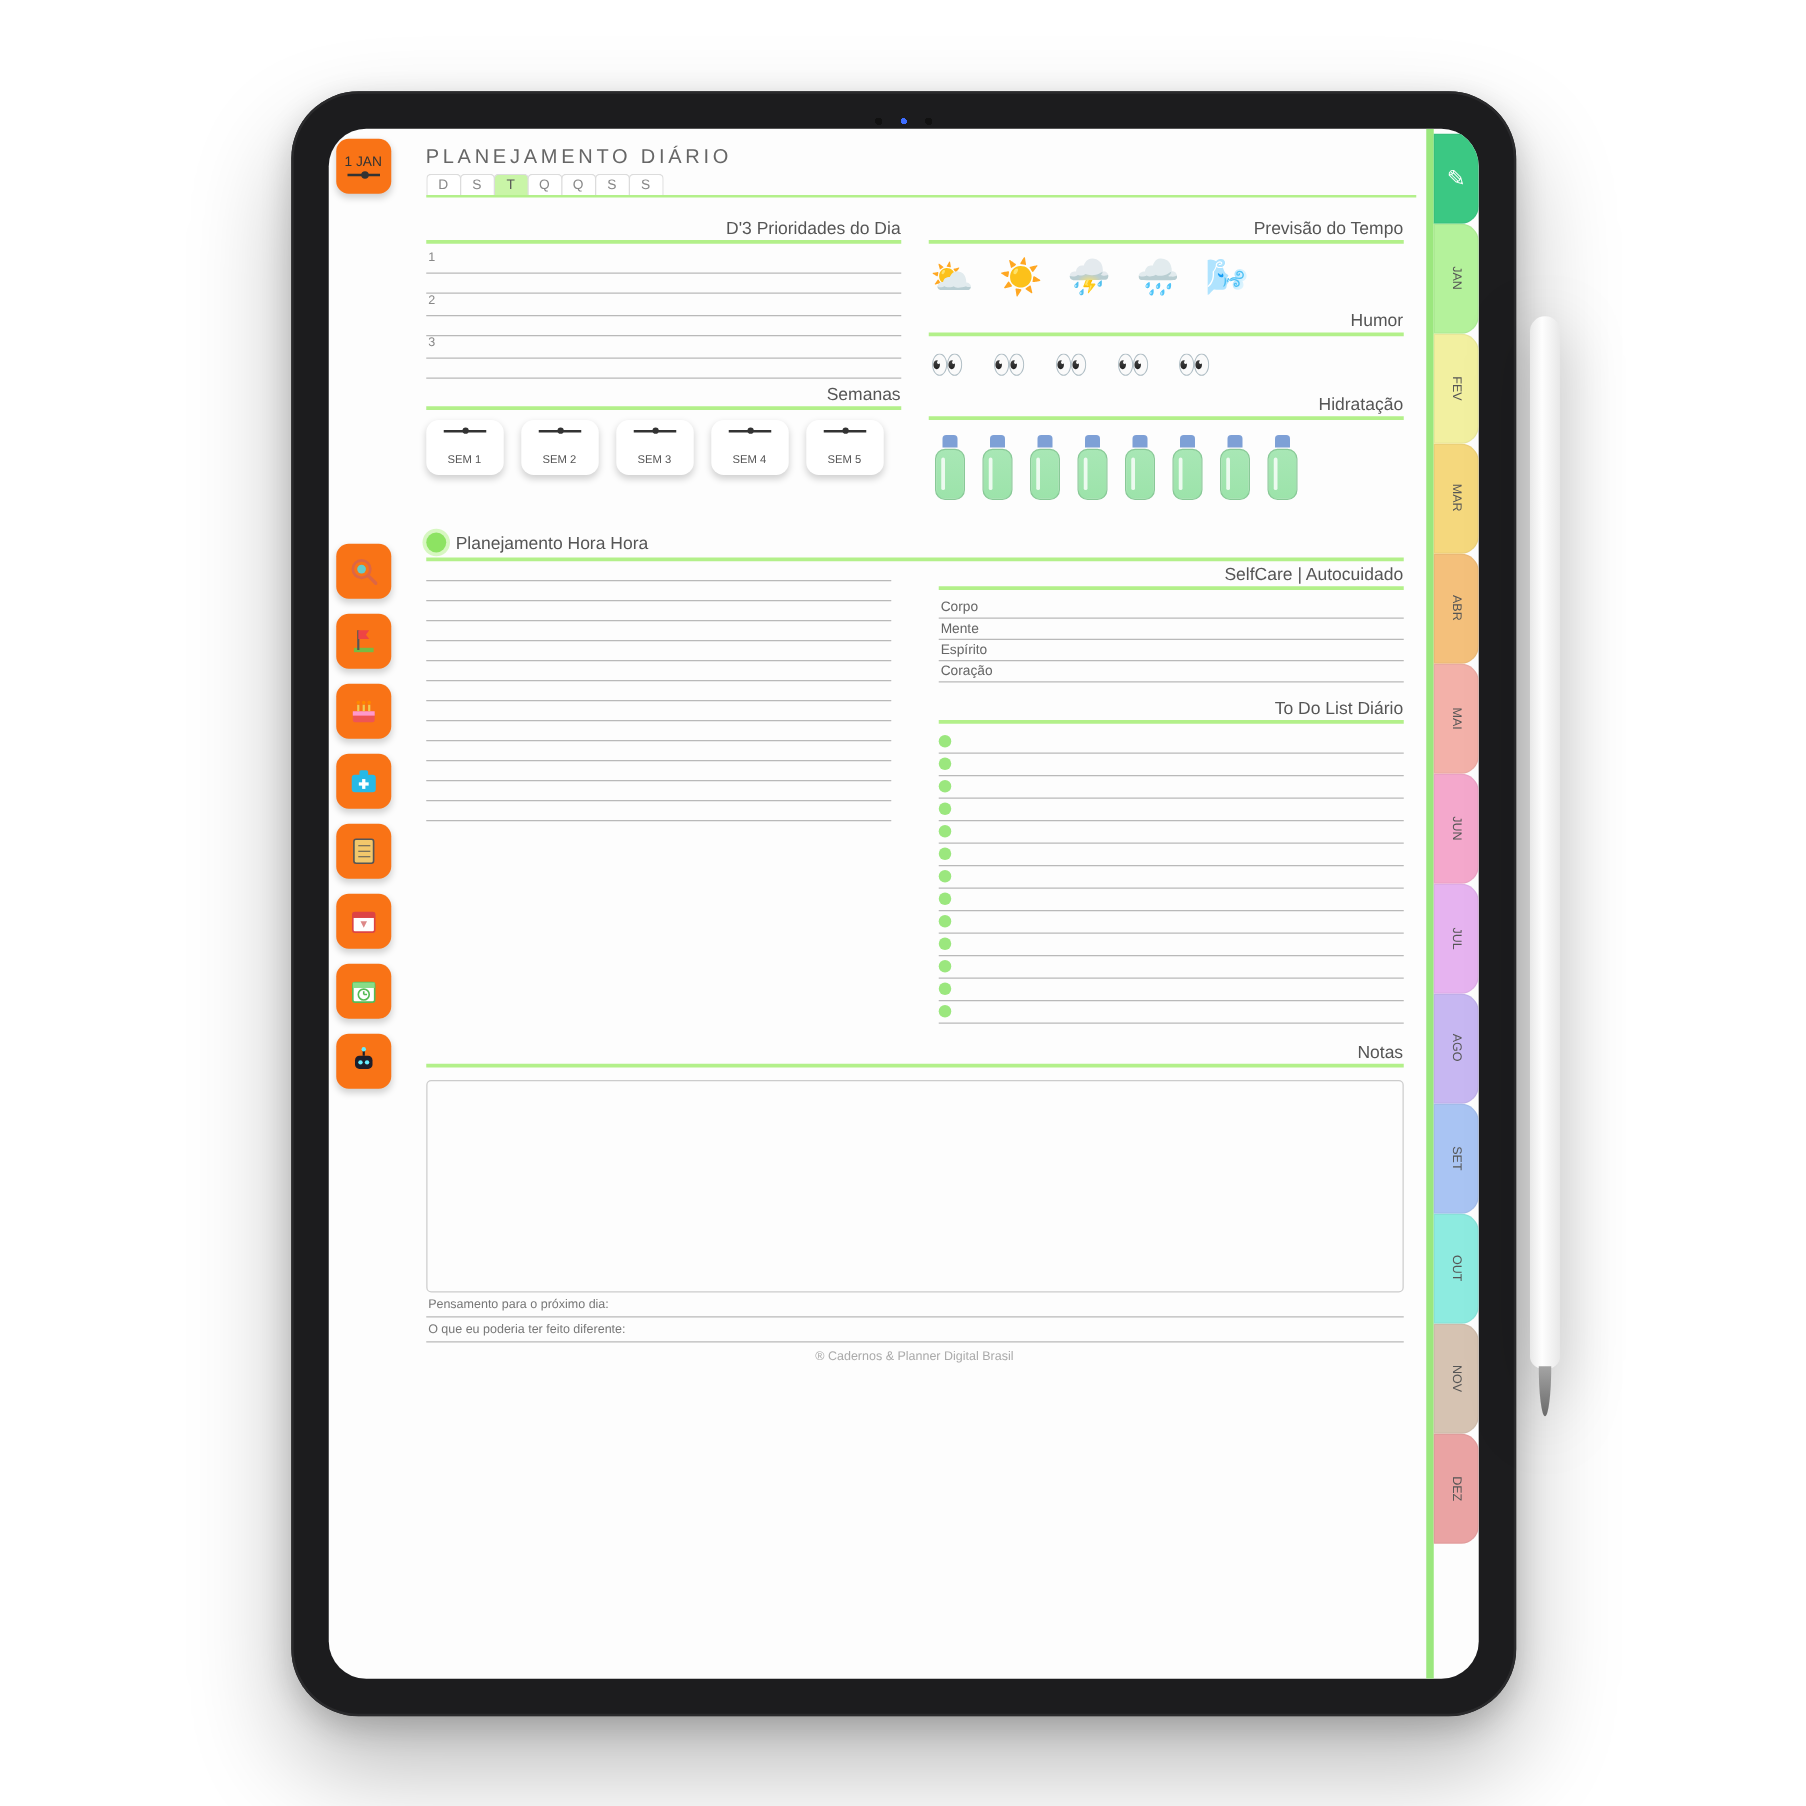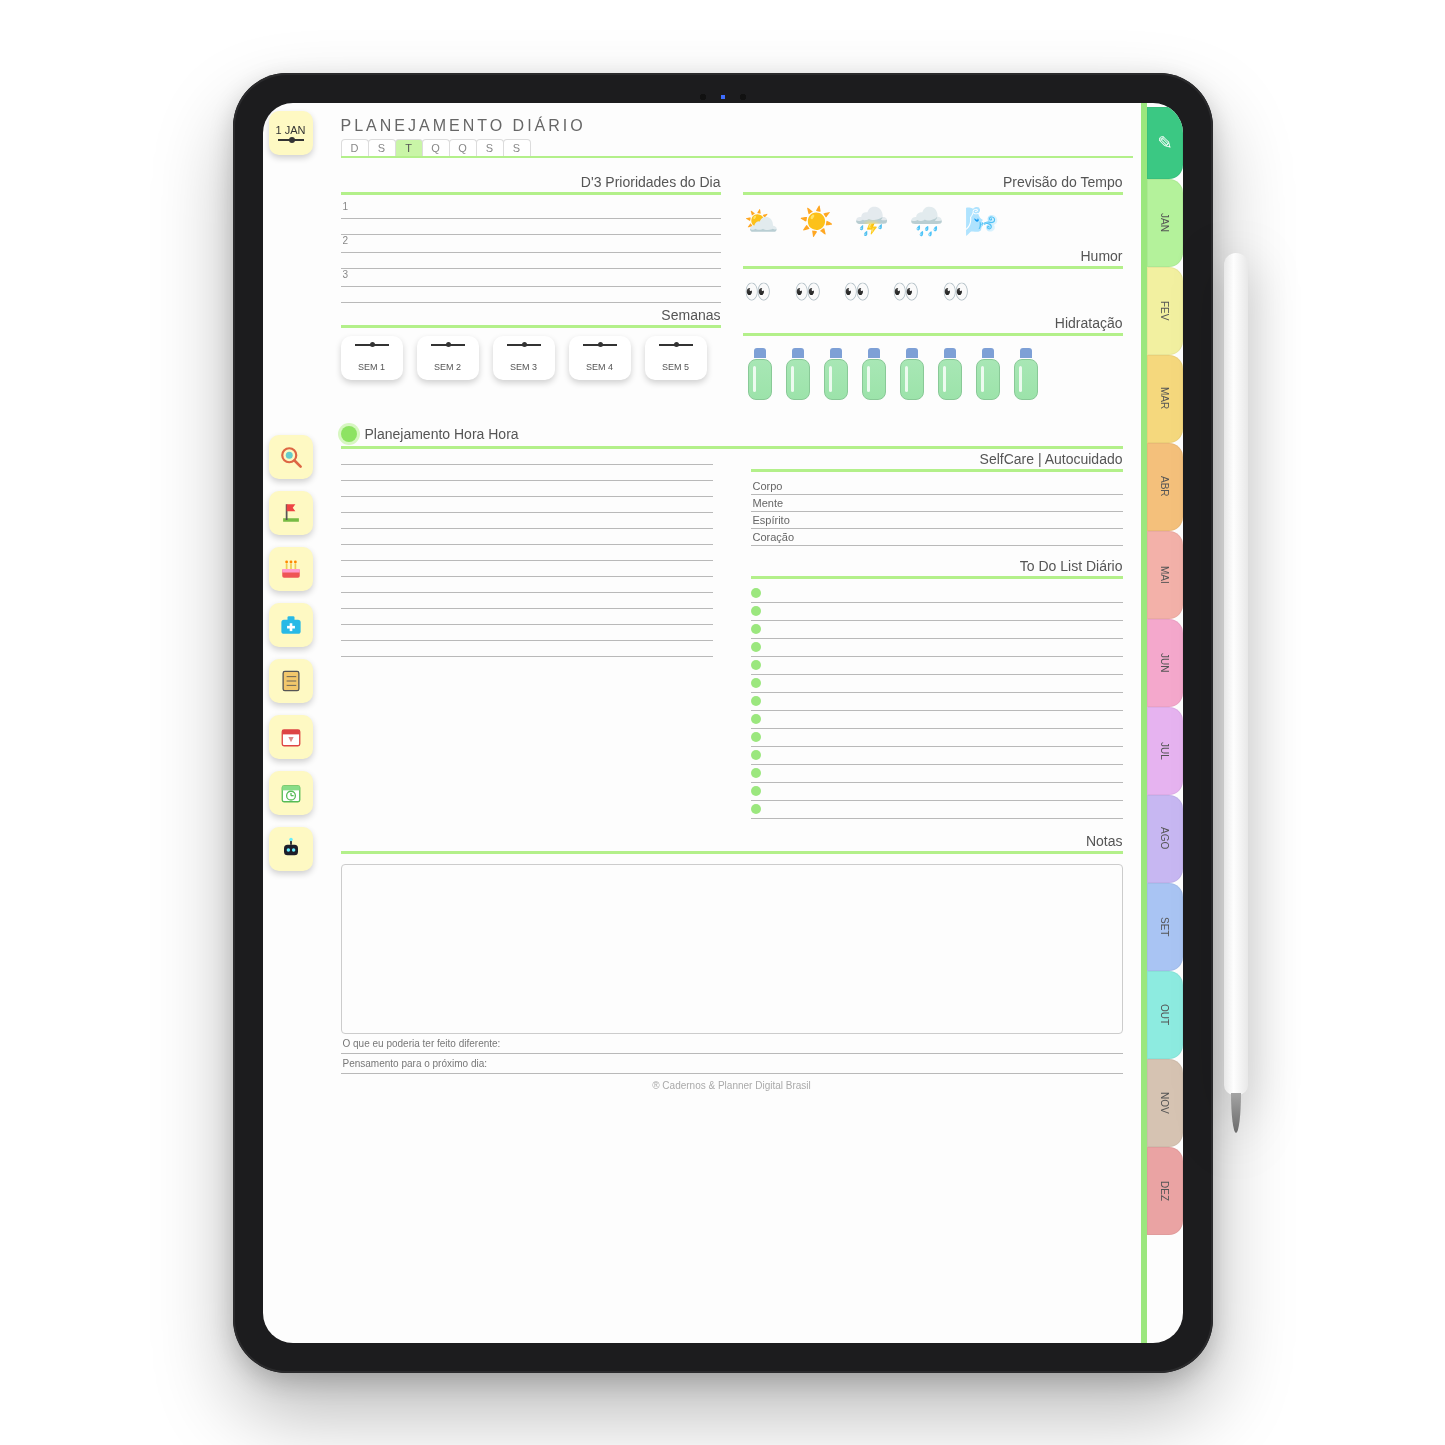--- a/index.html
+++ b/index.html
@@ -73,21 +73,21 @@
 
   
   .left-icons {
     width: 56px;
     padding: 8px 6px;
     display:flex; flex-direction:column; gap:10px;
     align-items:center;
   }
   .date-chip, .icon-chip {
     width: 44px; height:44px;
-    background:#fef9c3;
+    background:#f97316;
     border-radius:10px;
     box-shadow:0 3px 6px rgba(0,0,0,.18);
     display:flex; flex-direction:column; align-items:center; justify-content:center;
     font-size:9px;
   }
   .date-chip .d {font-size:11px;color:#333}
   .date-chip .bar{width:26px;height:2px;background:#333;margin-top:3px;position:relative}
   .date-chip .bar::before{content:"";position:absolute;left:45%;top:-2px;width:6px;height:6px;border-radius:50%;background:#333}
   .left-icons .spacer{height:260px}
   .icon-chip svg{width:28px;height:28px}
@@ -466,22 +466,22 @@
                 <div class="b"></div>
               </div>
             </div>
         </div>
       </div>
 
       <div class="sec-title" style="margin:14px 10px 0 10px">Notas</div>
       <div class="notes-block"></div>
 
       <div id="reflection-lines" style="margin:0 10px">
+          <div class="reflex-row">Pensamento para o próximo dia:</div>
           <div class="reflex-row">O que eu poderia ter feito diferente:</div>
-          <div class="reflex-row">Pensamento para o próximo dia:</div>
         </div>
 
       <div class="footer-note">® Cadernos &amp; Planner Digital Brasil</div>
     </div>
 
     <div class="edge"></div>
 
     <div class="month-tabs" id="month-tabs">
         <div class="tab icon-tab" style="background: rgb(59, 200, 131);">✎</div>
         <div class="tab" style="background: rgb(180, 242, 155);">JAN</div>

